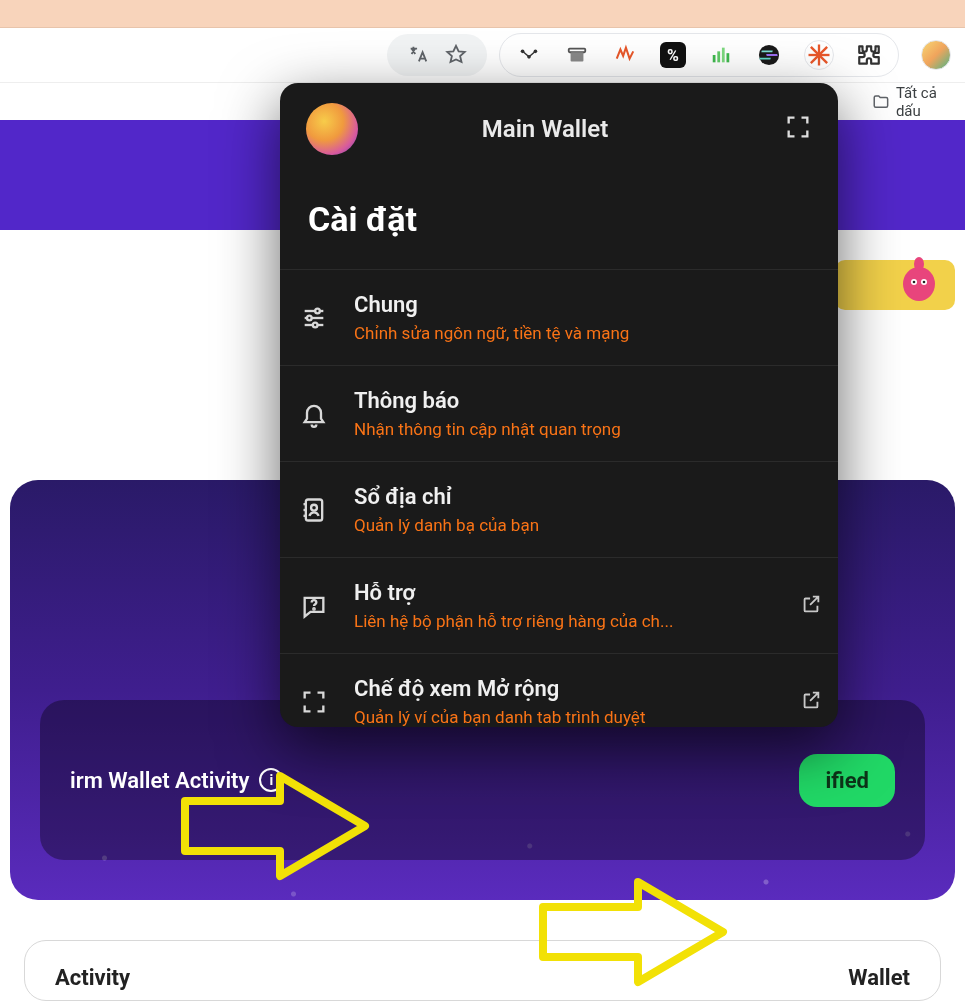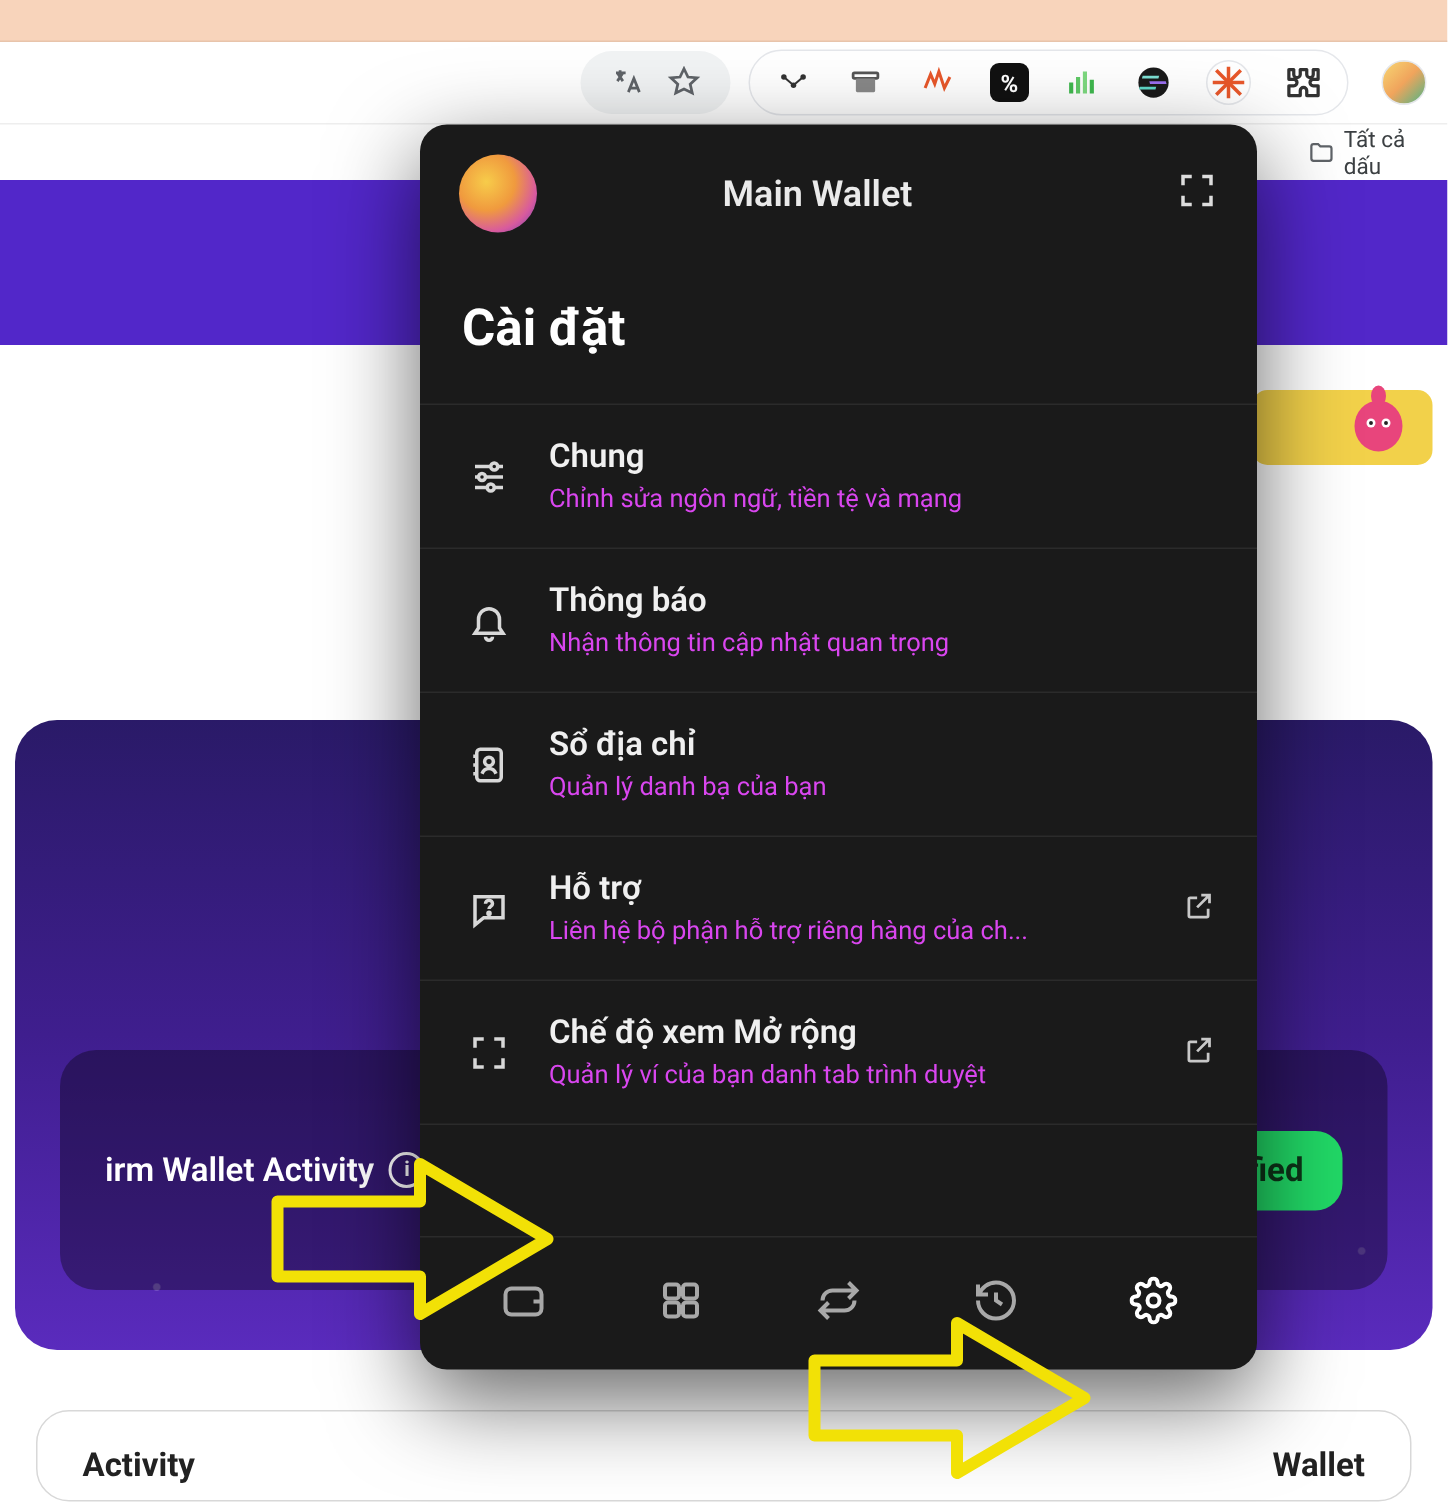--- a/index.html
+++ b/index.html
@@ -131,21 +131,21 @@
     display:flex; justify-content:space-between;
     font-size:22px; font-weight:700; color:#222;
   }
 
   
   .popup {
     position: absolute;
     top: 83px;
     left: 280px;
     width: 558px;
-    height: 830px;
+    height: 644px;
     background: #1a1a1a;
     border-radius: 18px;
     box-shadow: 0 20px 60px rgba(0,0,0,0.6);
     color: #fff;
     display: flex;
     flex-direction: column;
     overflow: hidden;
   }
   .popup-header {
     display:flex; align-items:center; padding: 20px 26px; gap:18px;
@@ -158,33 +158,33 @@
   .expand-btn { color:#ddd; cursor:pointer; }
   .expand-btn svg { width:28px;height:28px; }
 
   .settings-heading {
     font-size:34px; font-weight:700; padding: 24px 28px 30px 28px; color:#fff;
   }
 
   .settings-list { flex:1; }
   .settings-item {
     display:flex; align-items:center; gap:22px;
-    padding: 22px 28px;
+    padding: 22px 16px;
     border-top: 1px solid #2b2b2b;
     cursor:pointer;
     position: relative;
   }
   .settings-item:last-child { border-bottom: 1px solid #2b2b2b; justify-content: space-between; }
   .si-icon {
     width:36px; height:36px; display:flex;align-items:center;justify-content:center; color:#d8d8d8; flex-shrink:0;
   }
   .si-icon svg { width:28px; height:28px; }
   .si-text { flex:1; min-width:0; }
   .si-title { font-size:22px; font-weight:600; color:#f0f0f0; margin-bottom:6px;}
-  .si-sub { font-size:17px; color:#d946ef; white-space:nowrap; overflow:hidden; text-overflow:ellipsis;}
+  .si-sub { font-size:17px; color:#f97316; white-space:nowrap; overflow:hidden; text-overflow:ellipsis;}
   .si-ext { color:#c8c8c8; }
   .si-ext svg { width:22px;height:22px; }
 
   .bottom-nav {
     display:flex; justify-content:space-around; align-items:center;
     padding: 20px 16px 24px 16px;
     border-top: 1px solid #2b2b2b;
   }
   .nav-btn { width:44px;height:44px; display:flex;align-items:center;justify-content:center; color:#a8a8a8; cursor:pointer;}
   .nav-btn.active { color:#fff; }

